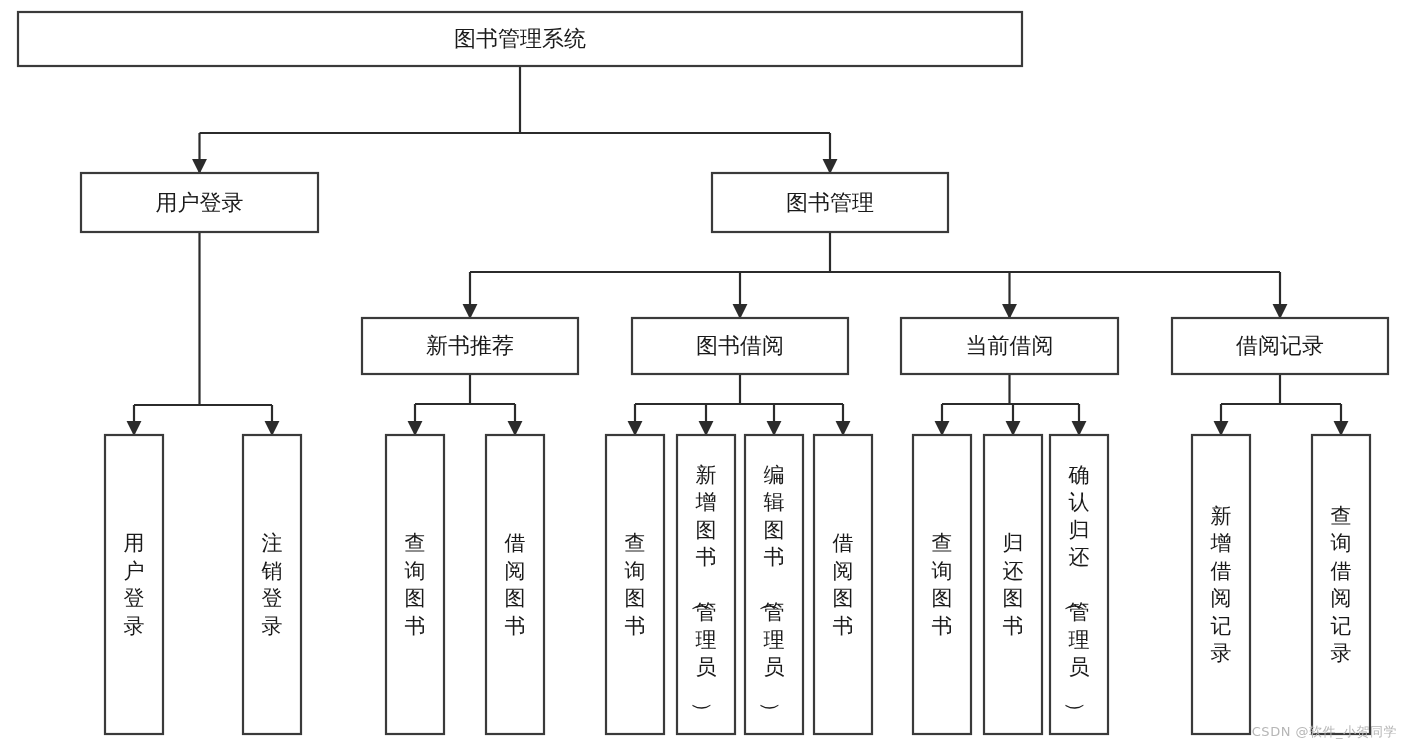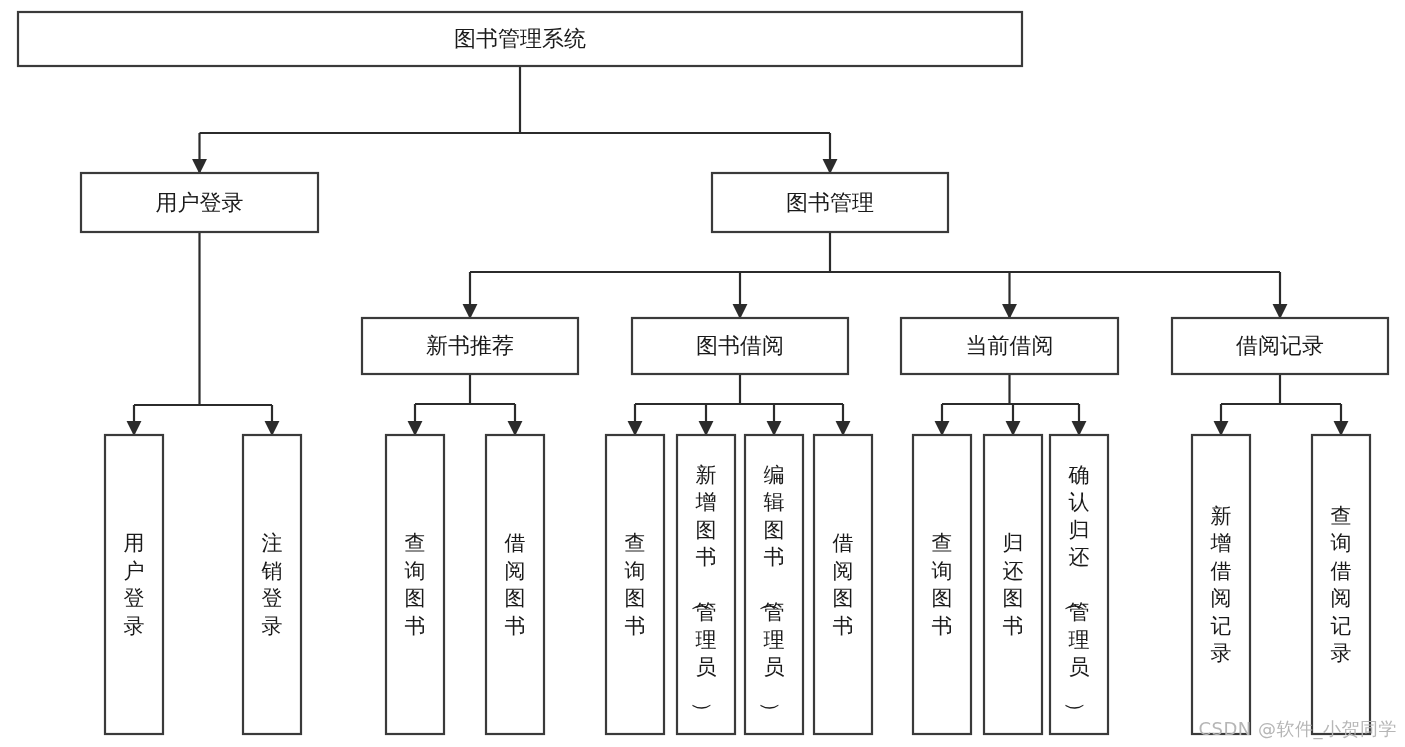--- a/index.html
+++ b/index.html
@@ -43,21 +43,21 @@
     fill: none;
   }
   .arrow-head {
     fill: #2b2b2b;
   }
   .watermark {
     position: absolute;
     right: 8px;
     bottom: 6px;
     color: #b6b6b6;
-    font-size: 18px;
+    font-size: 13px;
     font-family: "DejaVu Sans", "Liberation Sans", sans-serif;
     letter-spacing: 0.5px;
     white-space: nowrap;
     pointer-events: none;
   }
 </style>
 </head>
 <body>
 
 <div>

